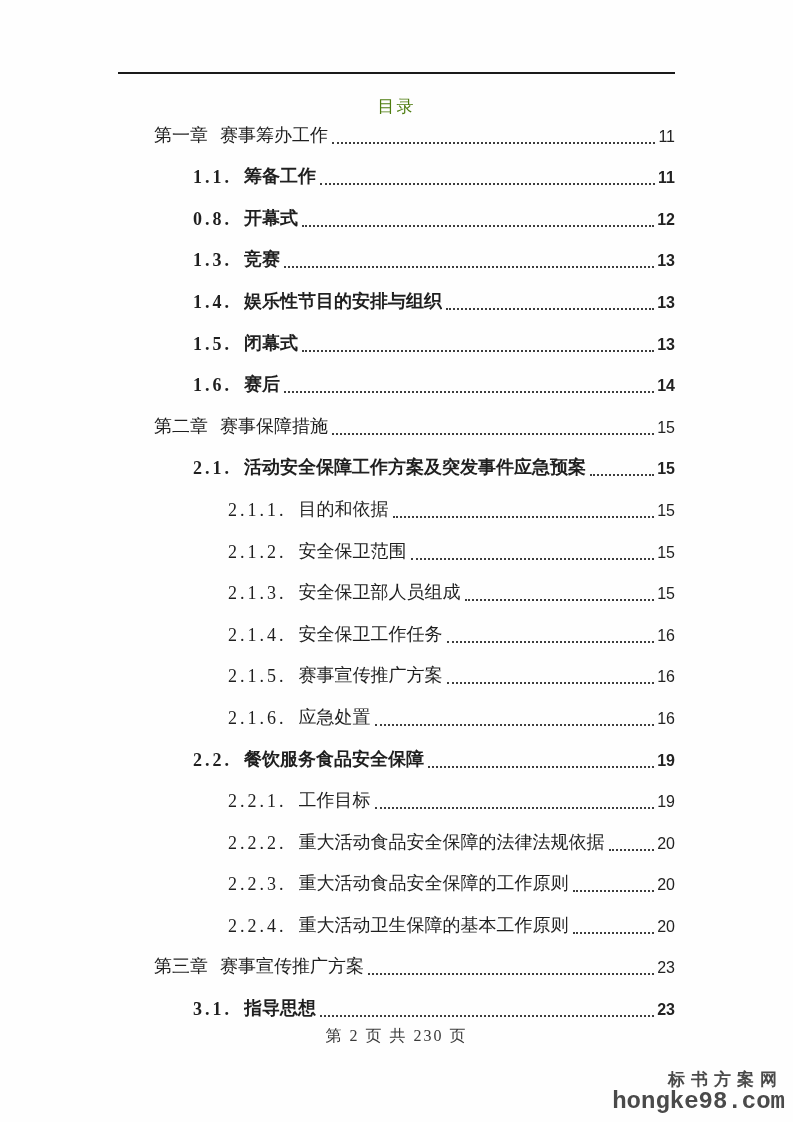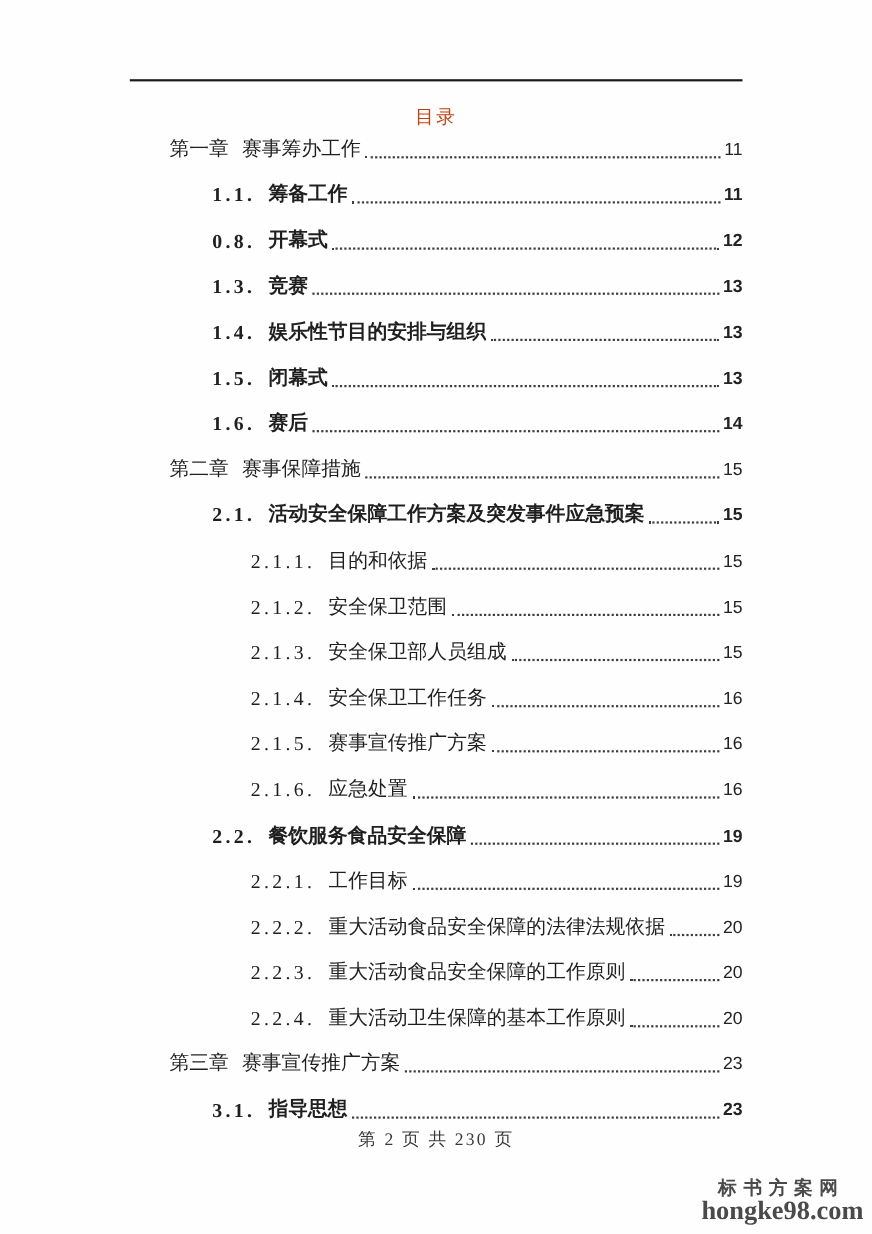--- a/index.html
+++ b/index.html
@@ -25,21 +25,21 @@
     border-top: 2px solid #1a1a1a;
   }
   .toc-title {
     position: absolute;
     left: 118px;
     top: 95px;
     width: 557px;
     text-align: center;
     font-size: 17px;
     letter-spacing: 2px;
-    color: #c2410c;
+    color: #4d7c0f;
   }
   .toc-list {
     position: absolute;
     left: 118px;
     top: 116px;
     width: 557px;
   }
   .toc-row {
     display: flex;
     align-items: flex-end;
@@ -85,33 +85,33 @@
     width: 557px;
     text-align: center;
     font-size: 16px;
     letter-spacing: 2px;
     color: #3a3a3a;
   }
   .watermark {
     position: absolute;
     right: 8px;
     bottom: 8px;
-    text-align: center;
+    text-align: right;
     color: #4a4a4a;
     line-height: 1.05;
   }
   .watermark-cn {
     font-family: "Liberation Sans", "DejaVu Sans", sans-serif;
     font-weight: bold;
     font-size: 17px;
     letter-spacing: 6px;
     margin-right: 2px;
   }
   .watermark-url {
-    font-family: Liberation Serif, serif;
+    font-family: Liberation Mono, monospace;
     font-weight: bold;
     font-size: 24px;
     letter-spacing: 0;
   }
 </style>
 </head>
 <body>
 
 <div class="page">
 

